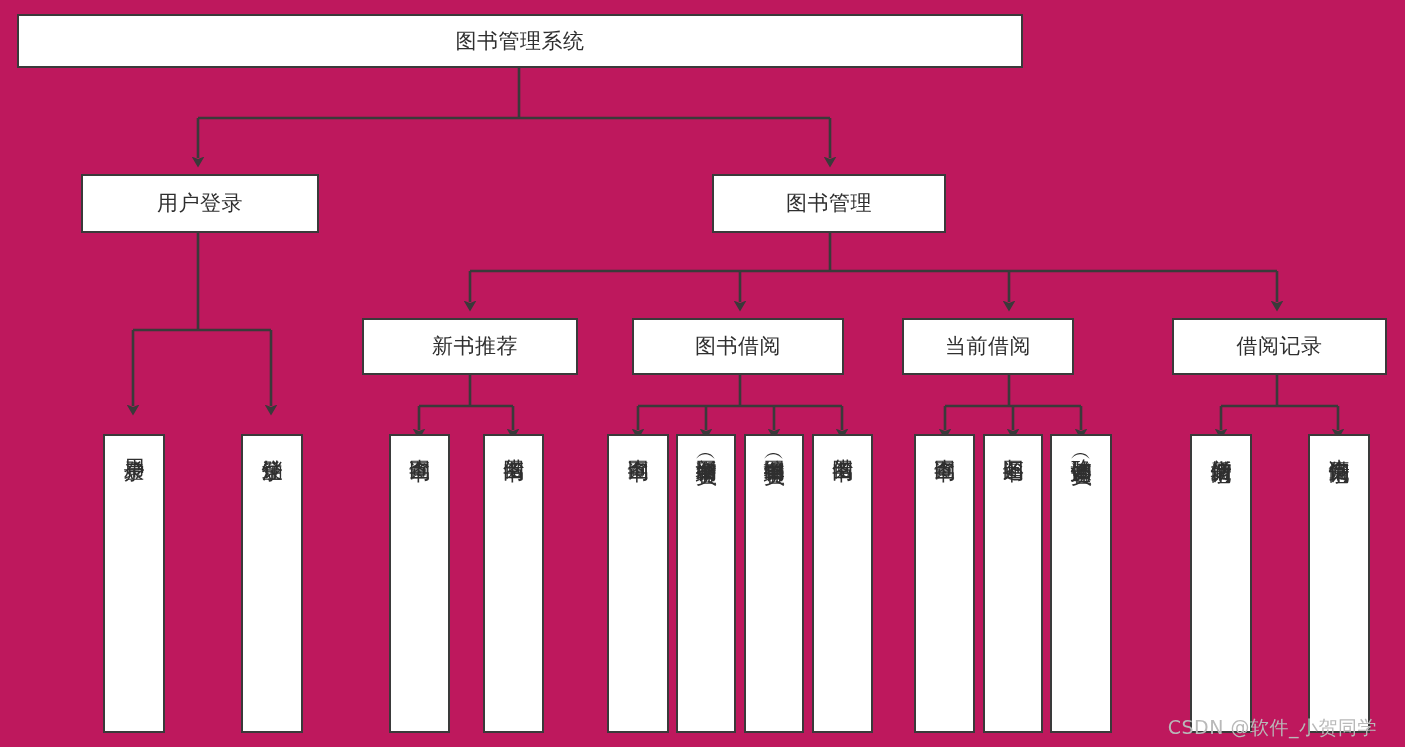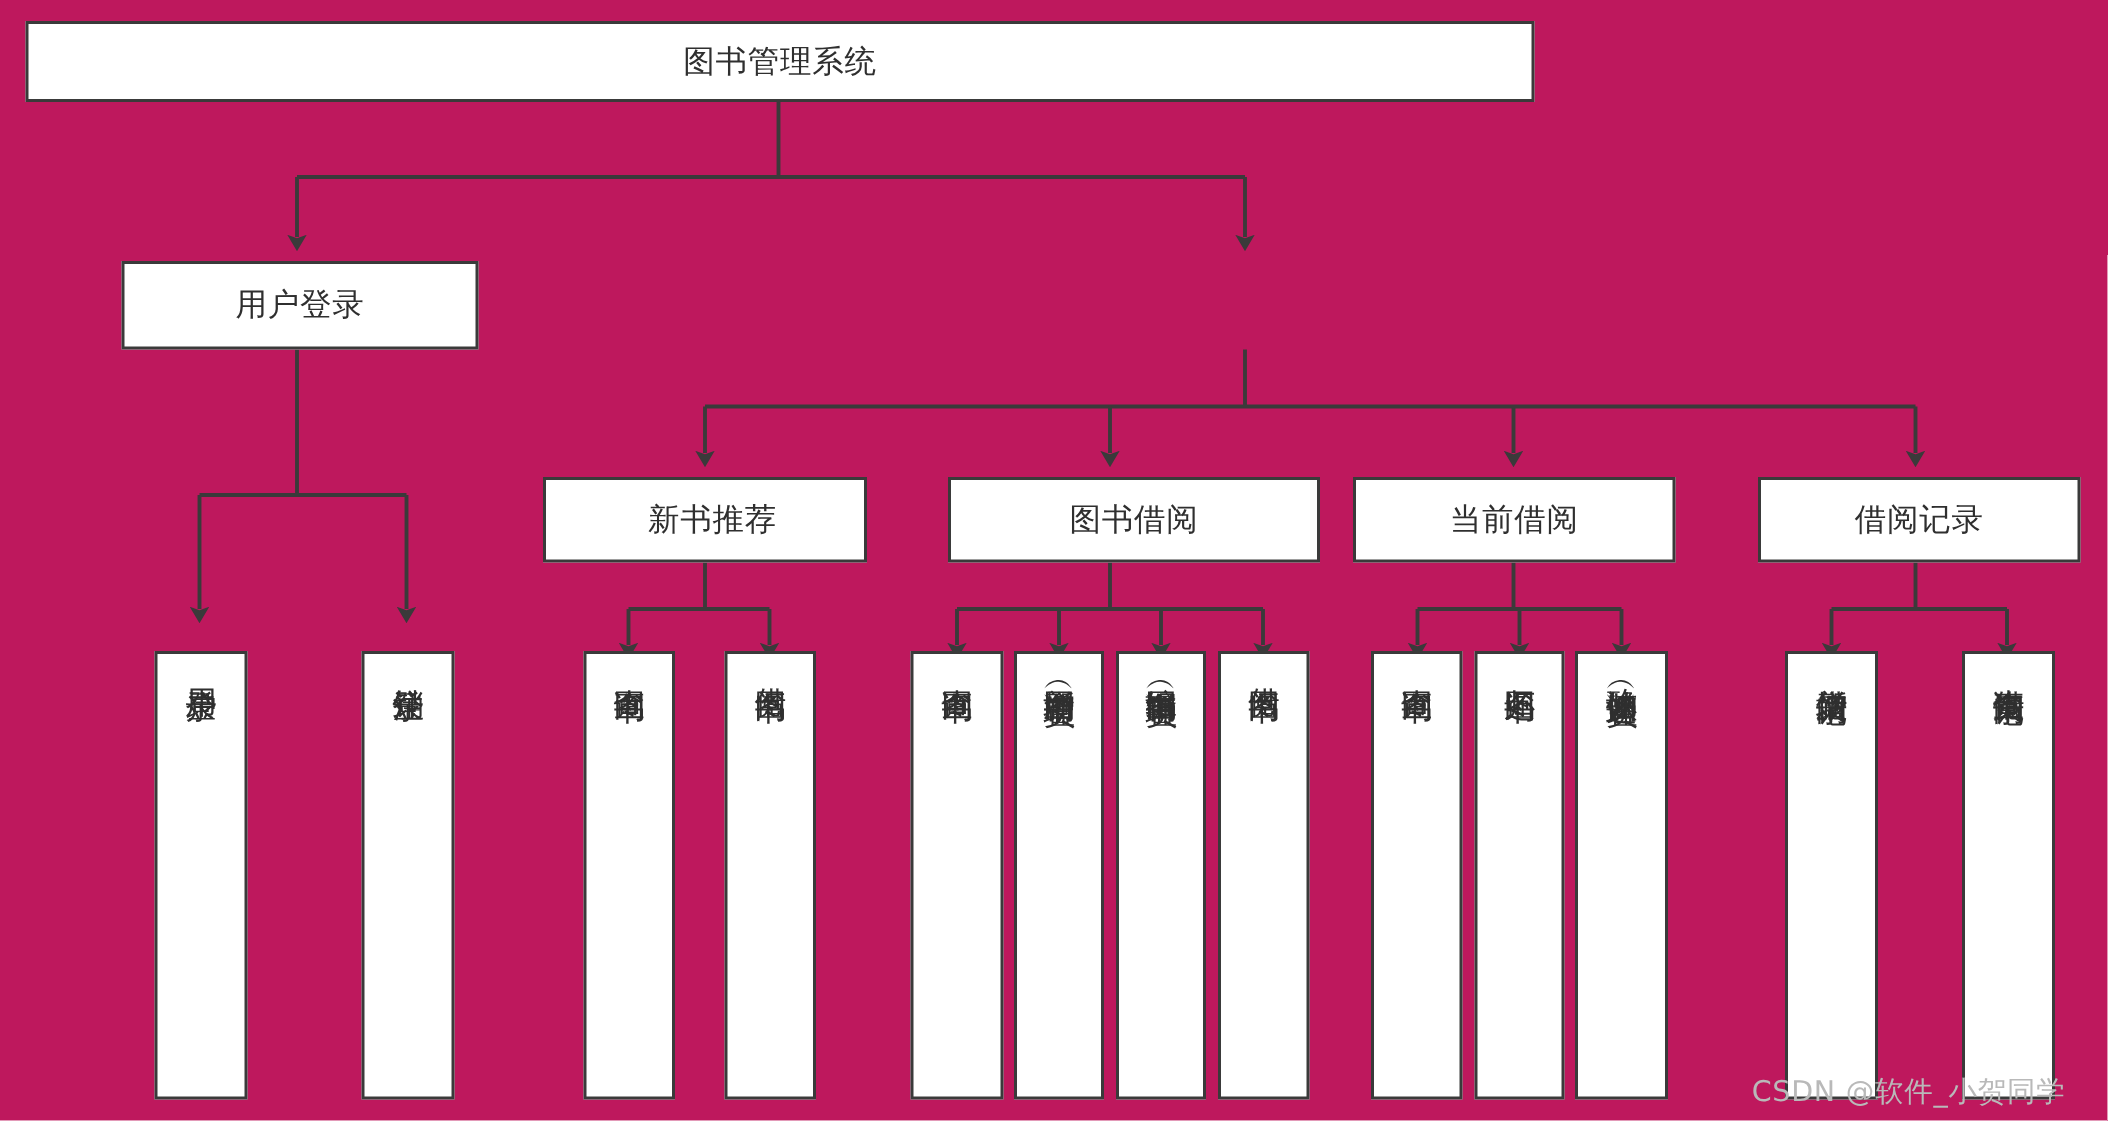--- a/index.html
+++ b/index.html
@@ -123,28 +123,31 @@
     </g>
   </svg>
 
   <div class="node" style="left:17px; top:14px; width:1006px; height:54px;">
     <span class="label">图书管理系统</span>
   </div>
 
   <div class="node" style="left:81px; top:174px; width:238px; height:59px;">
     <span class="label">用户登录</span>
   </div>
+  <div class="node" style="left:712px; top:174px; width:234px; height:59px;">
+    <span class="label">图书管理</span>
+  </div>
 
   <div class="node" style="left:362px; top:318px; width:216px; height:57px;padding-left:10px;">
     <span class="label">新书推荐</span>
   </div>
-  <div class="node" style="left:632px; top:318px; width:248px; height:57px;">
+  <div class="node" style="left:632px; top:318px; width:212px; height:57px;">
     <span class="label">图书借阅</span>
   </div>
-  <div class="node" style="left:902px; top:318px; width:215px; height:57px;">
+  <div class="node" style="left:902px; top:318px; width:172px; height:57px;">
     <span class="label">当前借阅</span>
   </div>
   <div class="node" style="left:1172px; top:318px; width:215px; height:57px;">
     <span class="label">借阅记录</span>
   </div>
 
   <div class="node leaf" style="left:103px; top:434px; width:62px; height:299px;">
     <span class="label">用户登录</span>
   </div>
   <div class="node leaf" style="left:241px; top:434px; width:62px; height:299px;">

